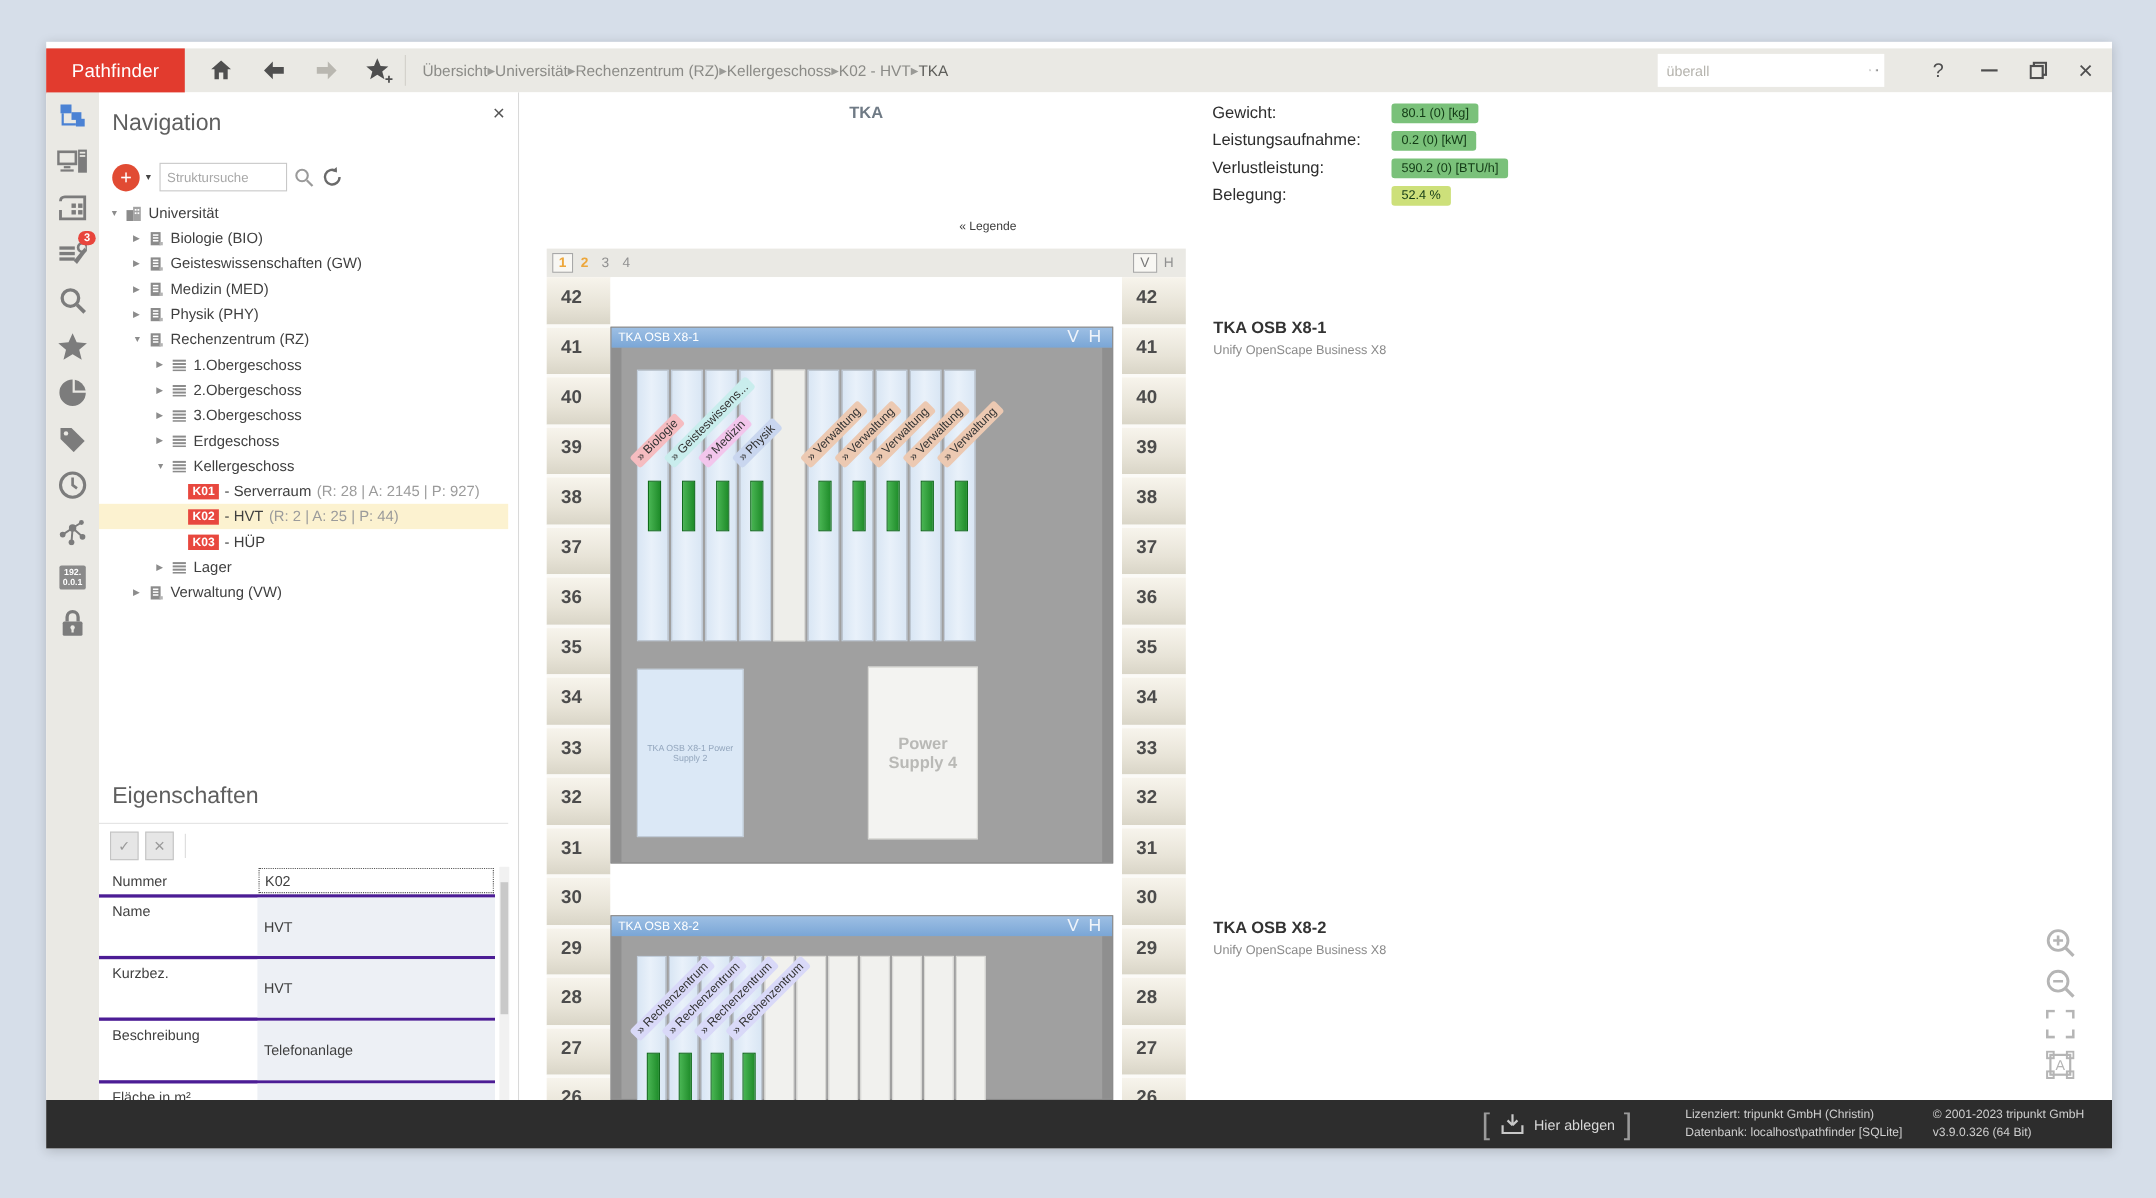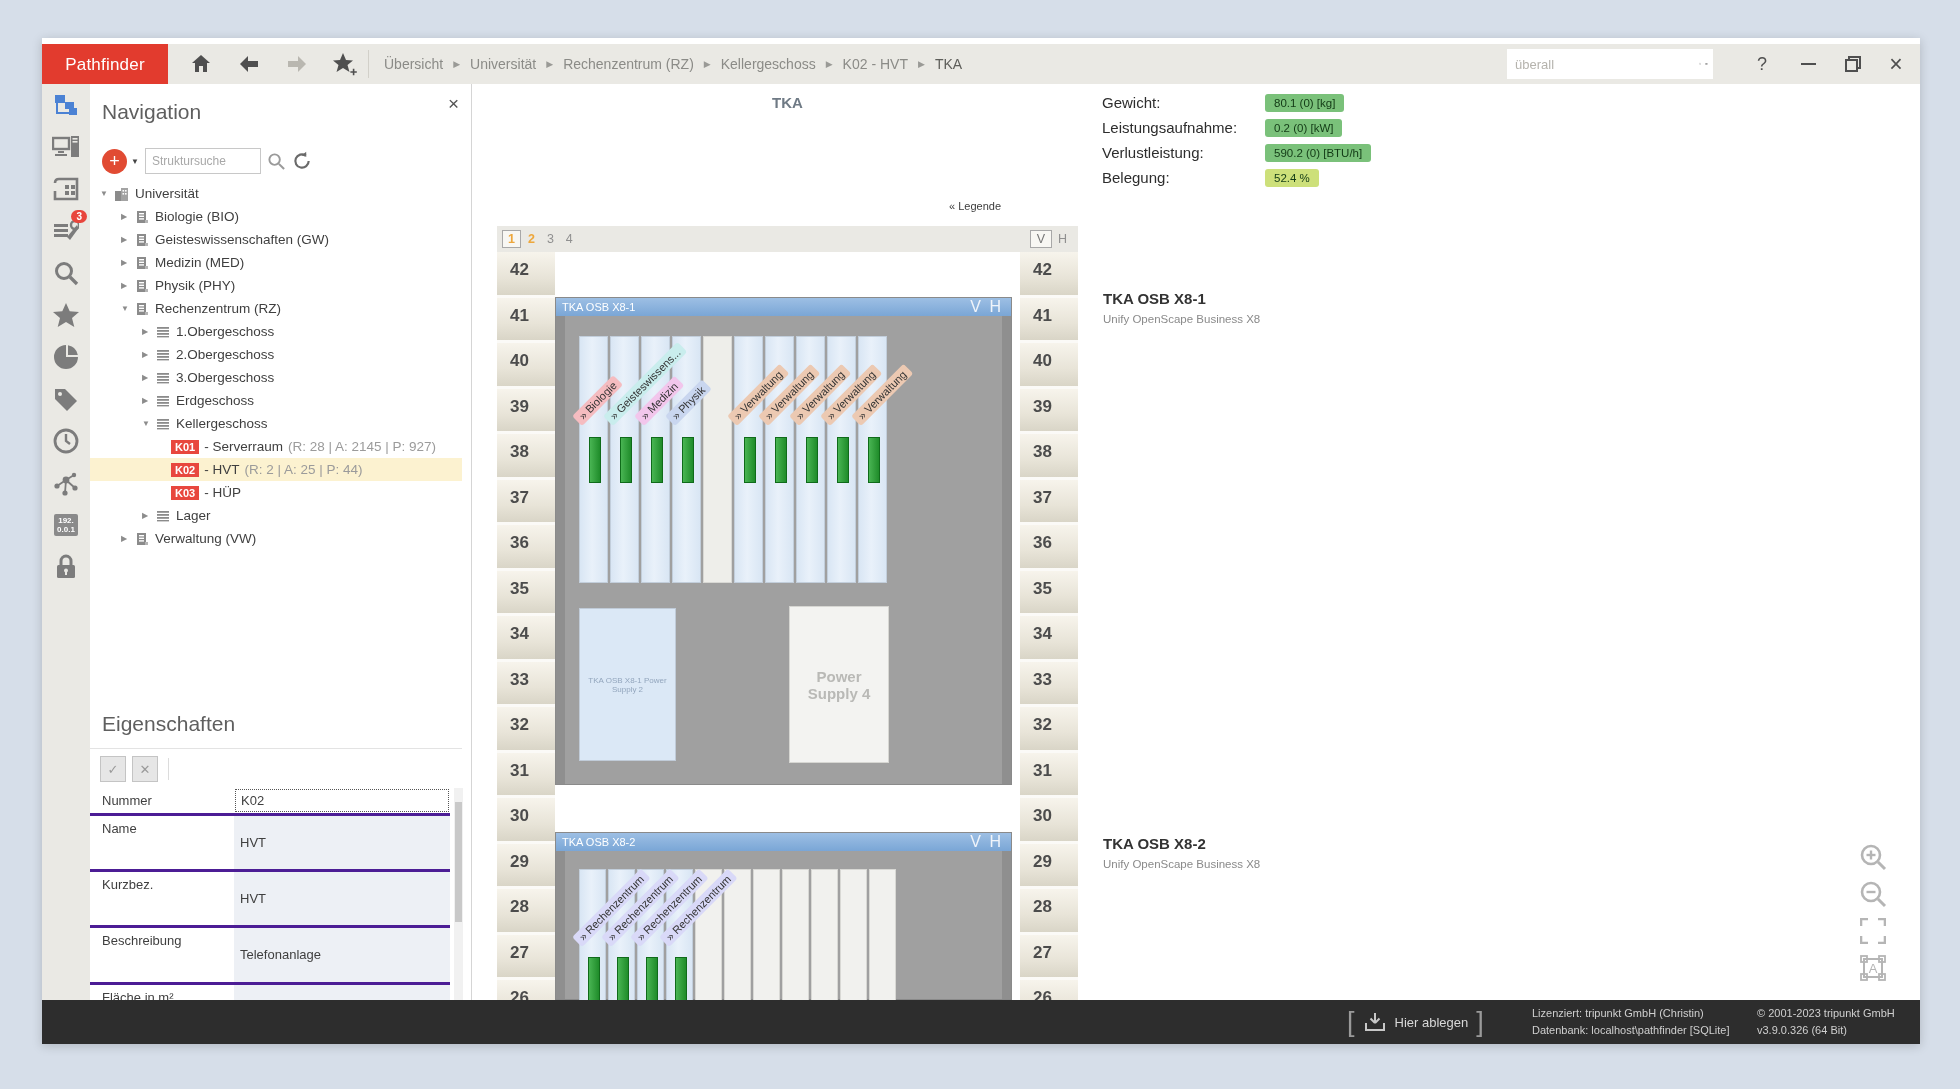--- a/index.html
+++ b/index.html
@@ -4,21 +4,21 @@
 <style>
   html,body{margin:0;padding:0;background:#d6dee9;font-family:"Liberation Sans",sans-serif;}
   .screen{position:relative;width:1960px;height:1089px;background:#d6dee9;overflow:hidden;}
   .window{position:absolute;left:42px;top:38px;width:1878px;height:1006px;background:#fff;box-shadow:0 2px 10px rgba(0,0,0,.18);}
   
   .topbar{position:absolute;left:0;top:6px;width:1878px;height:40px;background:#eae9e4;}
   .logo{position:absolute;left:0;top:0;width:126px;height:41px;background:#e23b2e;color:#fff;font-size:17px;display:flex;align-items:center;justify-content:center;letter-spacing:.2px;}
   .tb-icons{position:absolute;left:138px;top:0;height:40px;display:flex;align-items:center;gap:22px;padding-left:8px;}
   .tb-btn{width:26px;height:26px;display:flex;align-items:center;justify-content:center;}
   .tb-sep{position:absolute;left:326px;top:6px;width:1px;height:28px;background:#d2d0c9;}
-  .breadcrumb{position:absolute;left:342px;top:0;height:40px;display:flex;align-items:center;gap:10px;font-size:14px;color:#8b8b87;white-space:nowrap;}
+  .breadcrumb{position:absolute;left:342px;top:0;height:40px;display:flex;align-items:center;font-size:14px;color:#8b8b87;white-space:nowrap;}
   .bc-sep{font-size:9px;color:#9a9a96;}
   .bc-item.last{color:#5e5e5a;}
   .searchbox{position:absolute;left:1465px;top:5px;width:206px;height:30px;background:#fff;display:flex;align-items:center;}
   .searchbox input{border:none;outline:none;flex:1;font-size:13px;color:#555;padding:0 8px;font-family:"Liberation Sans",sans-serif;background:transparent;}
   .searchbox input::placeholder{color:#b5b3ad;}
   .winctl{position:absolute;top:0;height:40px;display:flex;align-items:center;justify-content:center;color:#4f4f4f;}
   
   .rail{position:absolute;left:0;top:46px;width:48px;height:916px;background:#eae9e4;}
   .rail-item{position:relative;width:48px;height:42px;display:flex;align-items:center;justify-content:center;}
   .rail-badge{position:absolute;right:3px;top:0;background:#e8453c;color:#fff;font-size:10px;font-weight:bold;border-radius:8px;padding:1px 5px;}
@@ -56,21 +56,21 @@
   .prop-value.editing{background:#fff;border:1px dotted #555;margin:1px;padding:3px 5px;}
   .props-scroll{position:absolute;left:364px;top:76px;width:9px;height:250px;background:#f1f1f1;}
   .props-thumb{position:absolute;left:1px;top:14px;width:7px;height:120px;background:#c9c9c9;}
   
   .main{position:absolute;left:430px;top:46px;width:1448px;height:916px;background:#fff;overflow:hidden;}
   .area-title{position:absolute;left:25px;top:10px;width:581px;text-align:center;font-size:15px;font-weight:bold;color:#6f7a85;}
   .stats{position:absolute;left:630px;top:6px;}
   .stat-row{display:flex;align-items:center;height:25px;}
   .stat-label{width:163px;font-size:15px;color:#2d2d2d;}
   .stat-badge{font-size:11.5px;color:#123a15;padding:3px 9px;border-radius:3px;white-space:nowrap;}
-  .legend-link{position:absolute;left:400px;top:116px;width:206px;text-align:center;font-size:11px;color:#3c3c3c;}
+  .legend-link{position:absolute;left:400px;top:116px;width:206px;text-align:left;font-size:11px;color:#3c3c3c;}
   .tabbar{position:absolute;left:25px;top:142px;width:581px;height:26px;background:#eae9e4;box-sizing:border-box;display:flex;align-items:center;padding:0 5px;font-size:12.5px;}
   .tab{padding:1px 5px;color:#909090;margin-right:2px;}
   .tab.t-active{border:1px solid #a8a8a8;background:#f8f7f3;color:#eda73c;font-weight:bold;}
   .tab.t-orange{color:#eda73c;font-weight:bold;}
   .tab-spring{flex:1;}
   .ori{padding:1px 6px;color:#909090;}
   .ori.boxed{border:1px solid #a8a8a8;background:#f8f7f3;color:#777;}
   .rackrows{position:absolute;left:25px;top:168px;width:581px;}
   .rack-row{display:flex;height:45.5px;box-sizing:border-box;}
   .numcell{width:58px;flex:none;box-sizing:border-box;background:linear-gradient(180deg,#f7f4ec 0%,#e8e4d8 60%,#d9d5c7 100%);border-bottom:3px solid #fbfaf7;font-size:17px;font-weight:bold;color:#4c4c4c;padding:8px 0 0 13px;}

